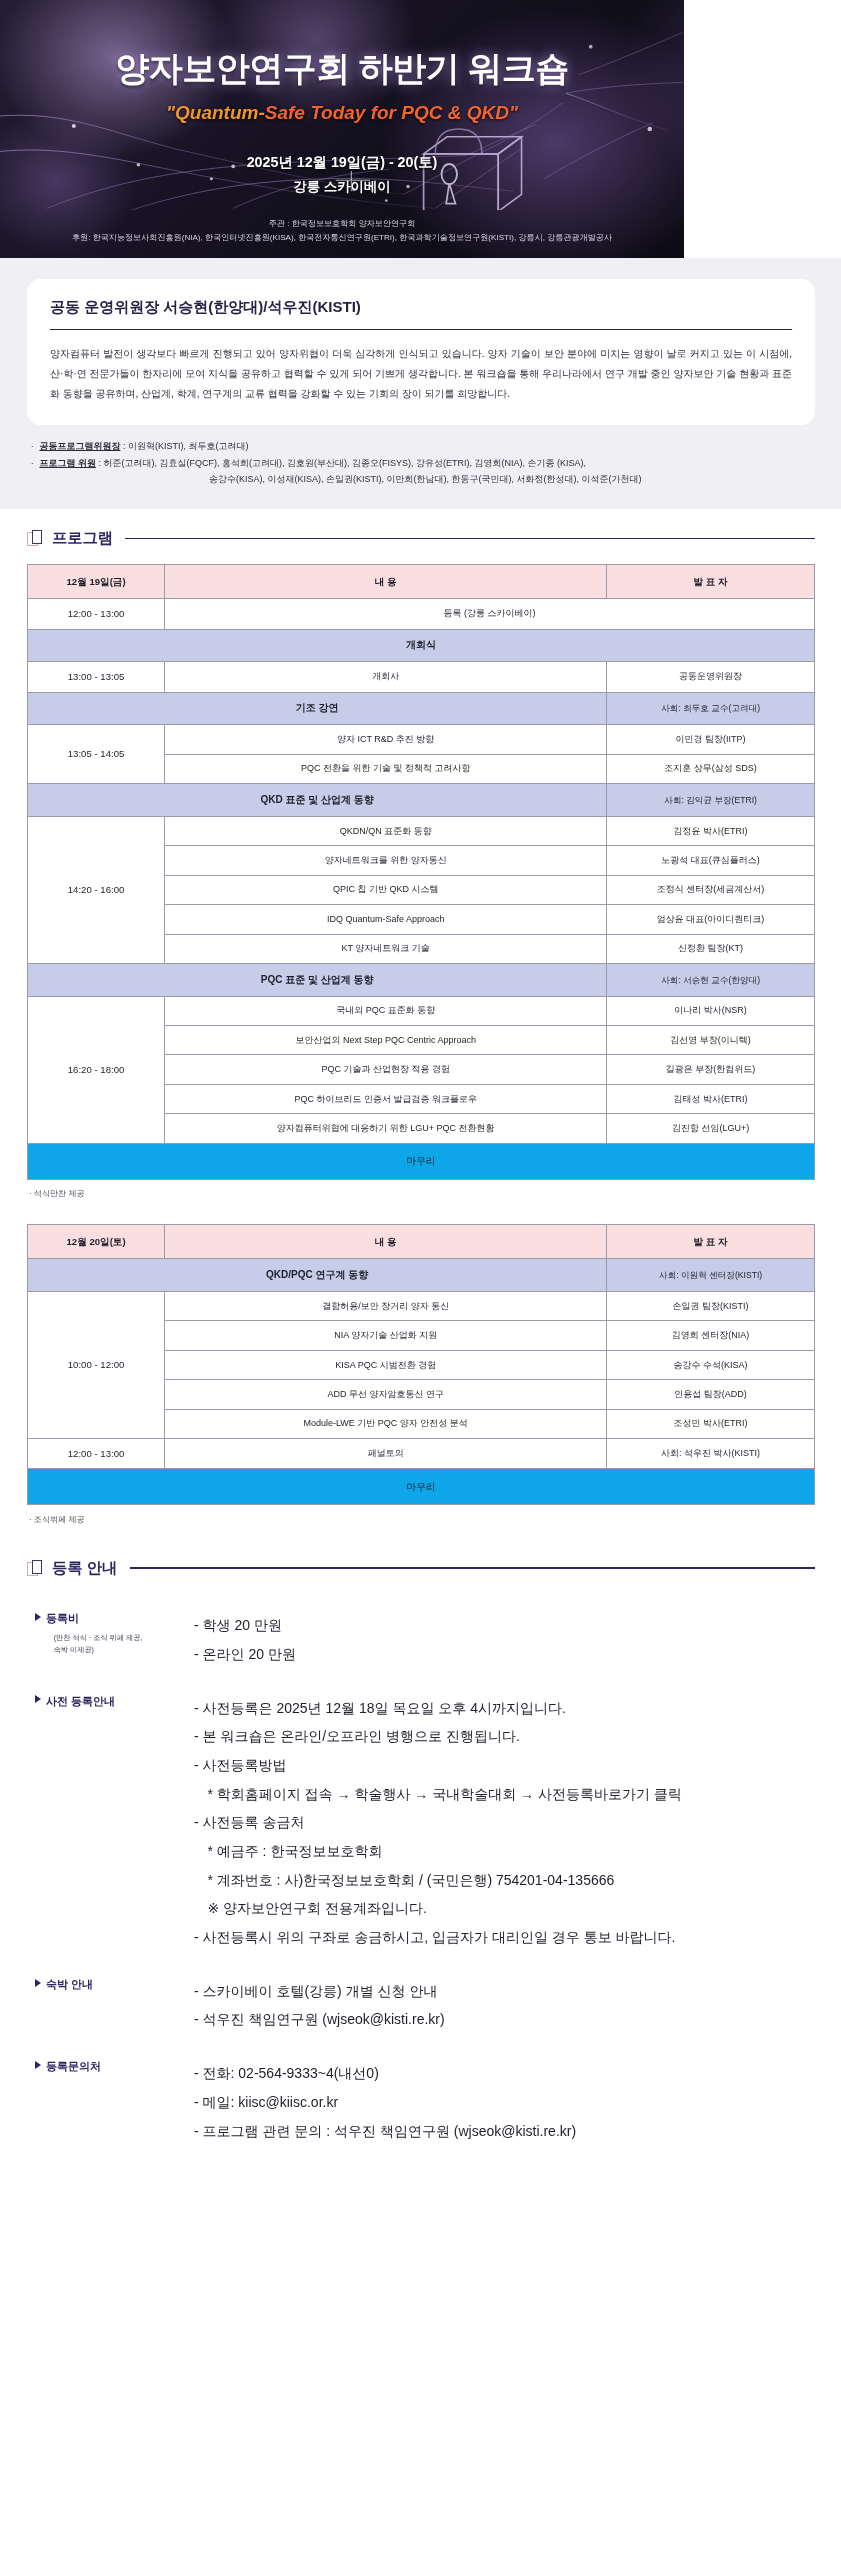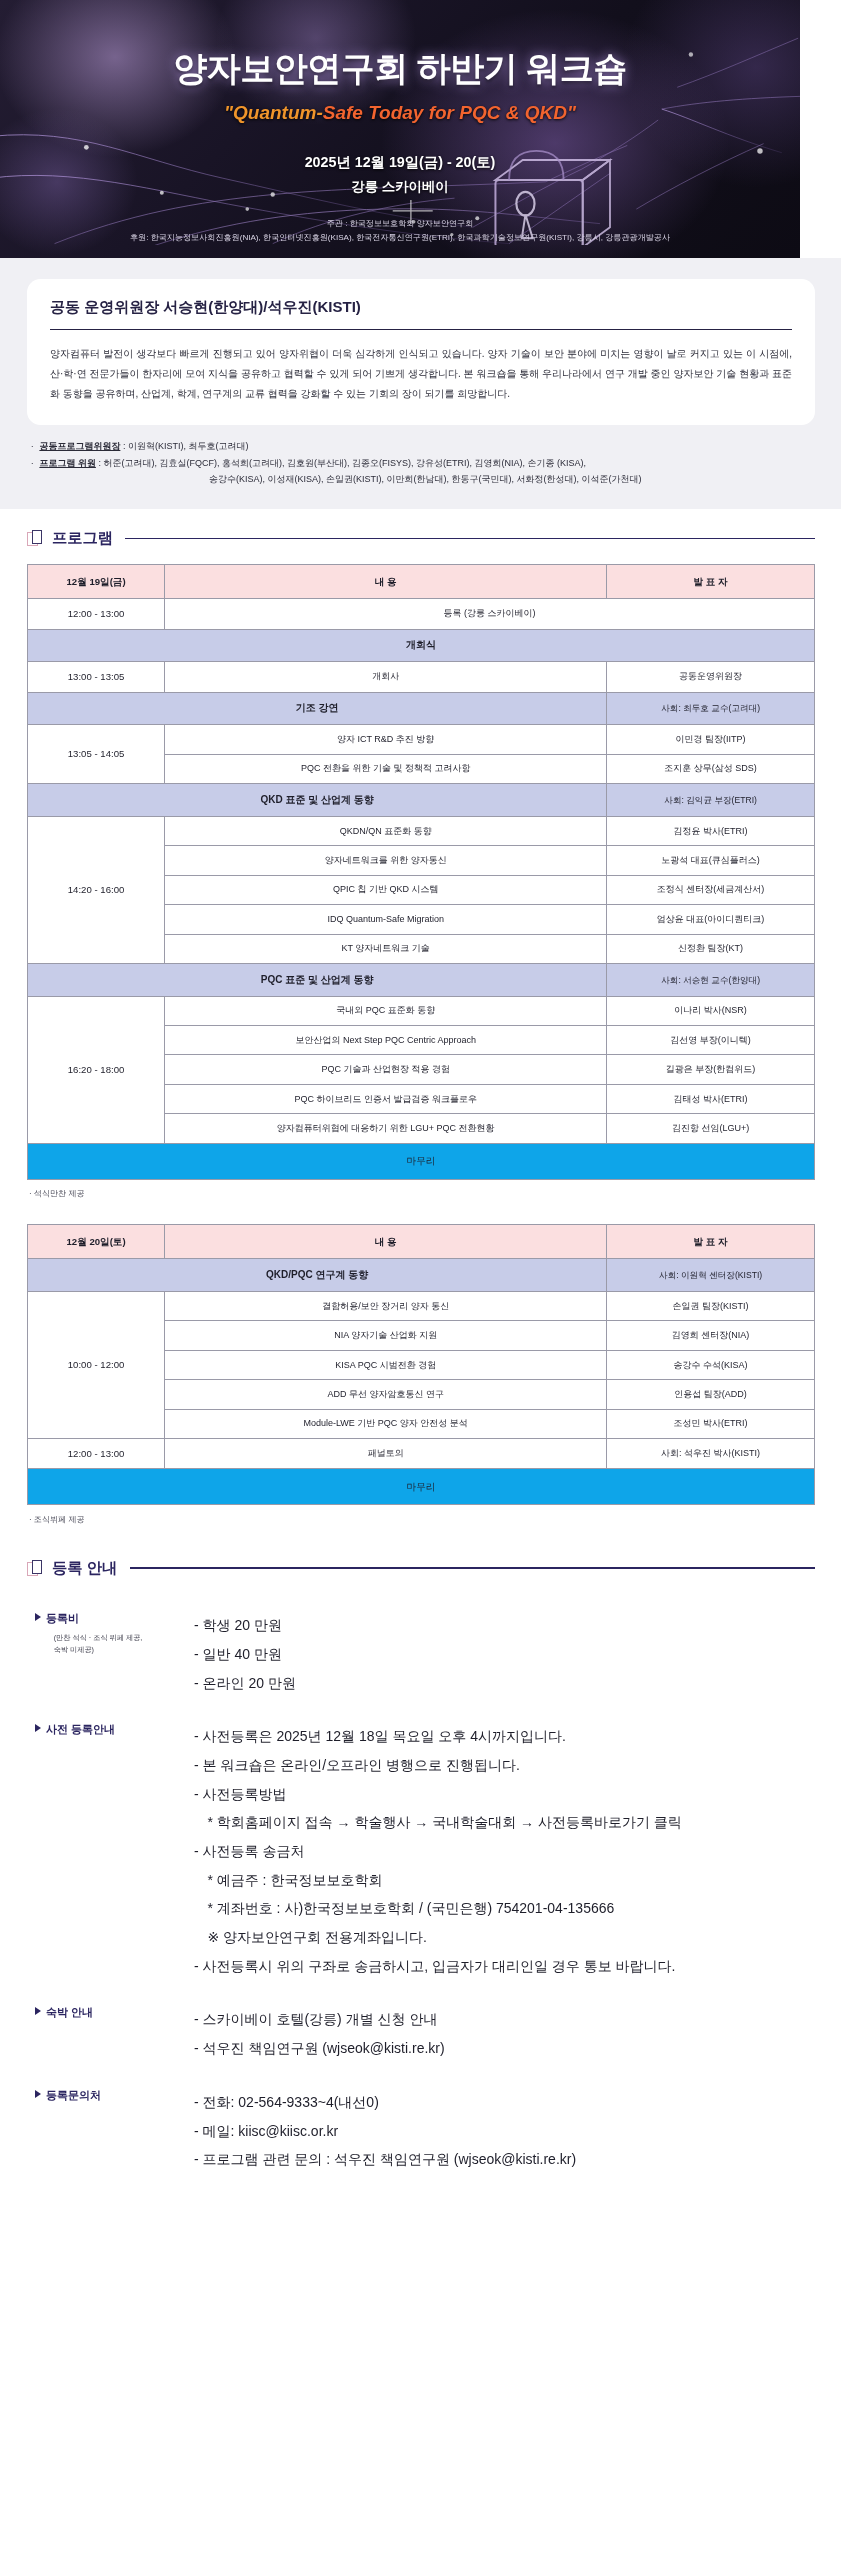--- a/index.html
+++ b/index.html
@@ -6,21 +6,21 @@
   html, body {
     width: 842px;
     background: #ffffff;
     font-family: "Liberation Sans", "DejaVu Sans", sans-serif;
   }
   body { width: 842px; }
 
   
   .hero {
     position: relative;
-    width: 800px;
+    width: 684px;
     height: 258px;
     overflow: hidden;
     background:
       radial-gradient(ellipse 172px 143px at 115px 57px, rgba(190,160,220,0.55), rgba(190,160,220,0) 70%),
       radial-gradient(ellipse 143px 124px at 316px 38px, rgba(170,140,210,0.40), rgba(170,140,210,0) 70%),
       radial-gradient(ellipse 115px 105px at 57px 182px, rgba(150,120,200,0.35), rgba(150,120,200,0) 70%),
       radial-gradient(ellipse 249px 191px at 555px 143px, rgba(150,110,200,0.45), rgba(150,110,200,0) 70%),
       radial-gradient(ellipse 191px 172px at 756px 67px, rgba(120,90,170,0.35), rgba(120,90,170,0) 70%),
       linear-gradient(135deg, #241d33 0%, #191426 35%, #120f1c 60%, #0d0b14 100%);
   }
@@ -385,21 +385,21 @@
         </tr>
         <tr>
           <td class="talk">양자네트워크를 위한 양자통신</td>
           <td>노광석 대표(큐심플러스)</td>
         </tr>
         <tr>
           <td class="talk">QPIC 칩 기반 QKD 시스템</td>
           <td>조정식 센터장(세금계산서)</td>
         </tr>
         <tr>
-          <td class="talk">IDQ Quantum-Safe Migration</td>
+          <td class="talk">IDQ Quantum-Safe Approach</td>
           <td>엄상윤 대표(아이디퀀티크)</td>
         </tr>
         <tr>
           <td class="talk">KT 양자네트워크 기술</td>
           <td>신정환 팀장(KT)</td>
         </tr>
         <tr class="sess">
           <td colspan="2">PQC 표준 및 산업계 동향</td>
           <td class="chair">사회: 서승현 교수(한양대)</td>
         </tr>
@@ -499,21 +499,20 @@
   <div class="reg-row">
     <div class="reg-label">
       <div class="main"><span class="tri"></span><span>등록비</span></div>
       <div class="sub">
         <div>(만찬 석식 · 조식 뷔페 제공,</div>
         <div>숙박 미제공)</div>
       </div>
     </div>
     <div class="reg-body" id="fee-items">
         <div>- 학생 20 만원</div>
-        <div>- 일반 40 만원</div>
         <div>- 온라인 20 만원</div>
       </div>
   </div>
 
   <div class="reg-row">
     <div class="reg-label">
       <div class="main"><span class="tri"></span><span>사전 등록안내</span></div>
     </div>
     <div class="reg-body" id="pre-items">
         <div>- 사전등록은 2025년 12월 18일 목요일 오후 4시까지입니다.</div>

